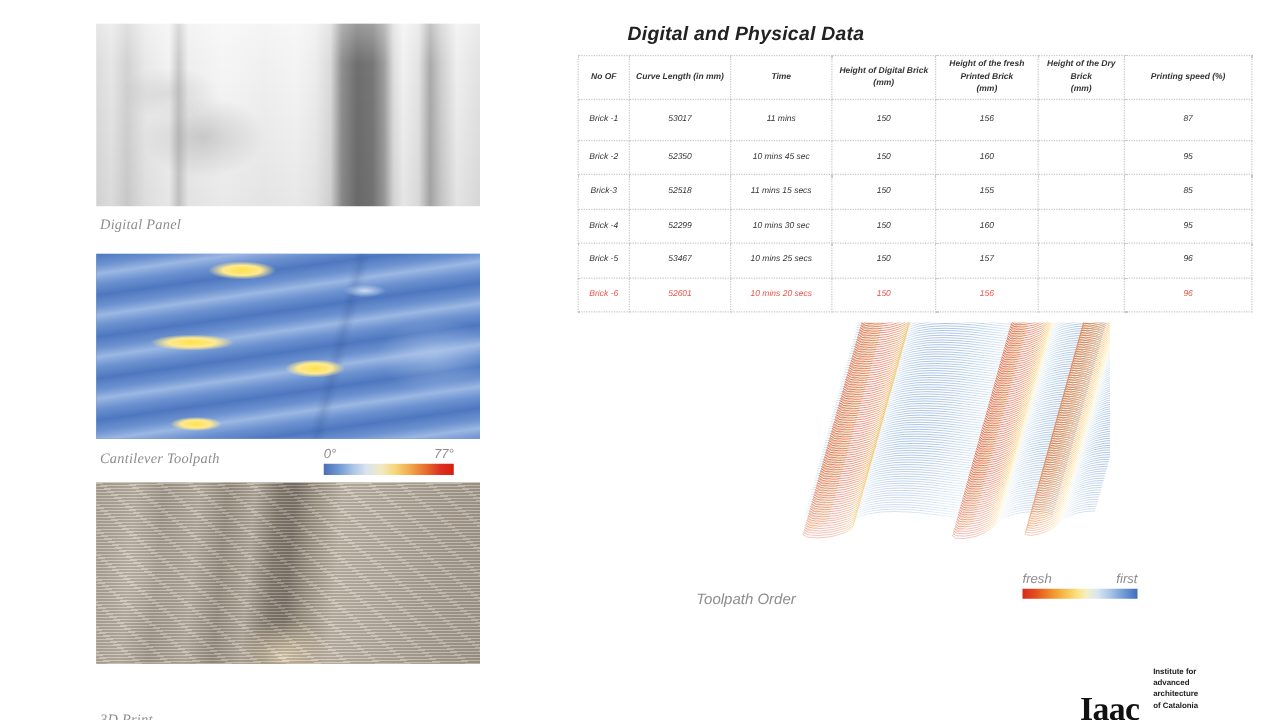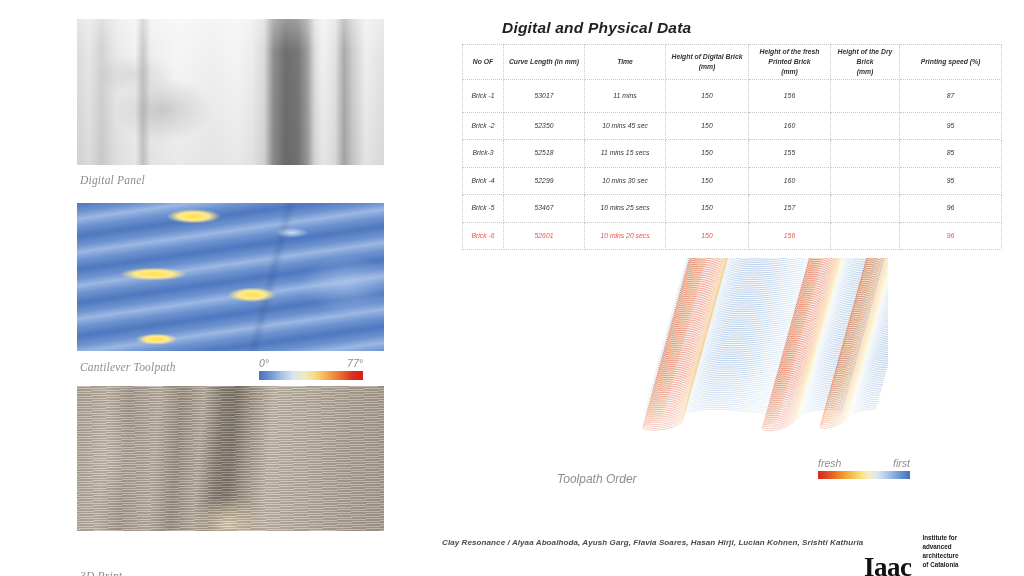--- a/index.html
+++ b/index.html
@@ -541,21 +541,20 @@
   <div id="toolpath-caption">Toolpath Order</div>
 
   <div id="toolpath-legend">
     <div class="legend-labels">
       <span>fresh</span>
       <span>first</span>
     </div>
     <div id="toolpath-colorbar"></div>
   </div>
 
-  <div id="credits">Clay Resonance / Alyaa Aboalhoda, Ayush Garg, Flavia Soares, Hasan Hirji,  Lucian Kohnen, Srishti Kathuria</div>
 
   <div id="iaac-logo">
     <div id="iaac-wordmark">Iaac</div>
     <div id="iaac-tagline">
         <div>Institute for</div>
         <div>advanced</div>
         <div>architecture</div>
         <div>of Catalonia</div>
       </div>
   </div>

